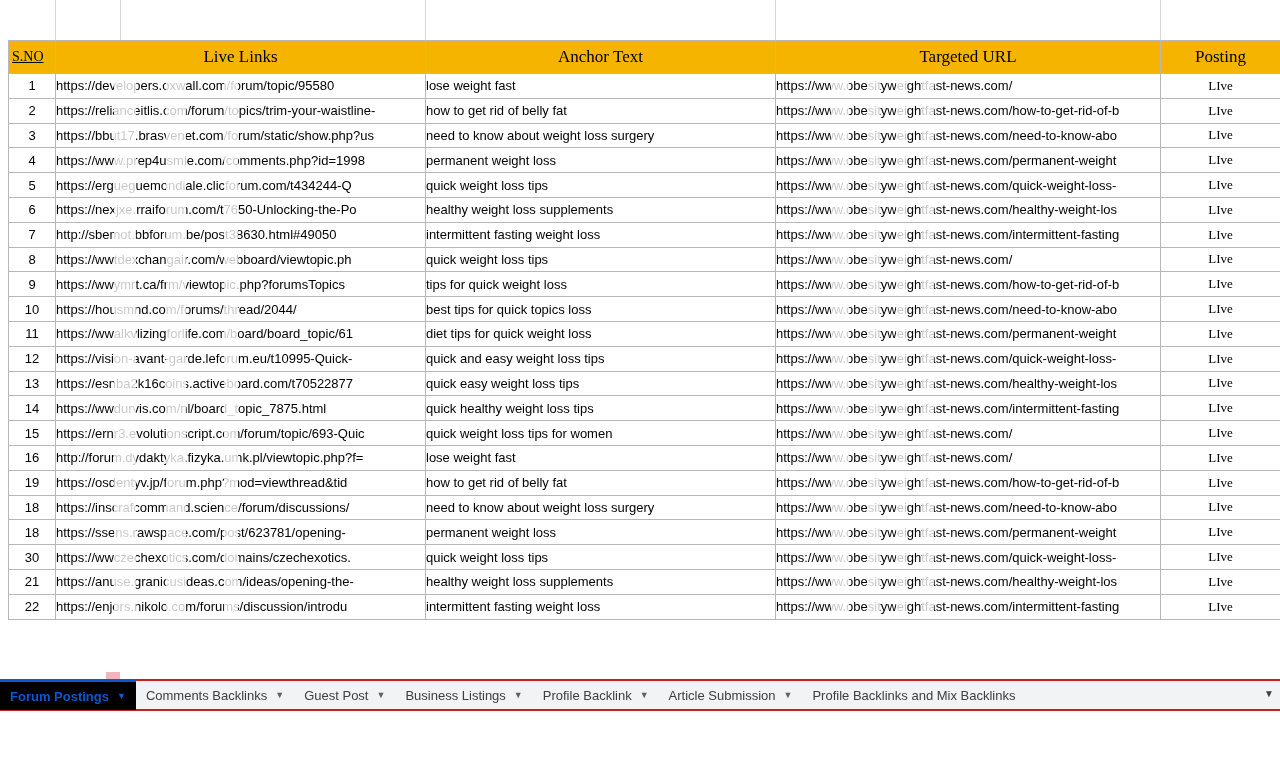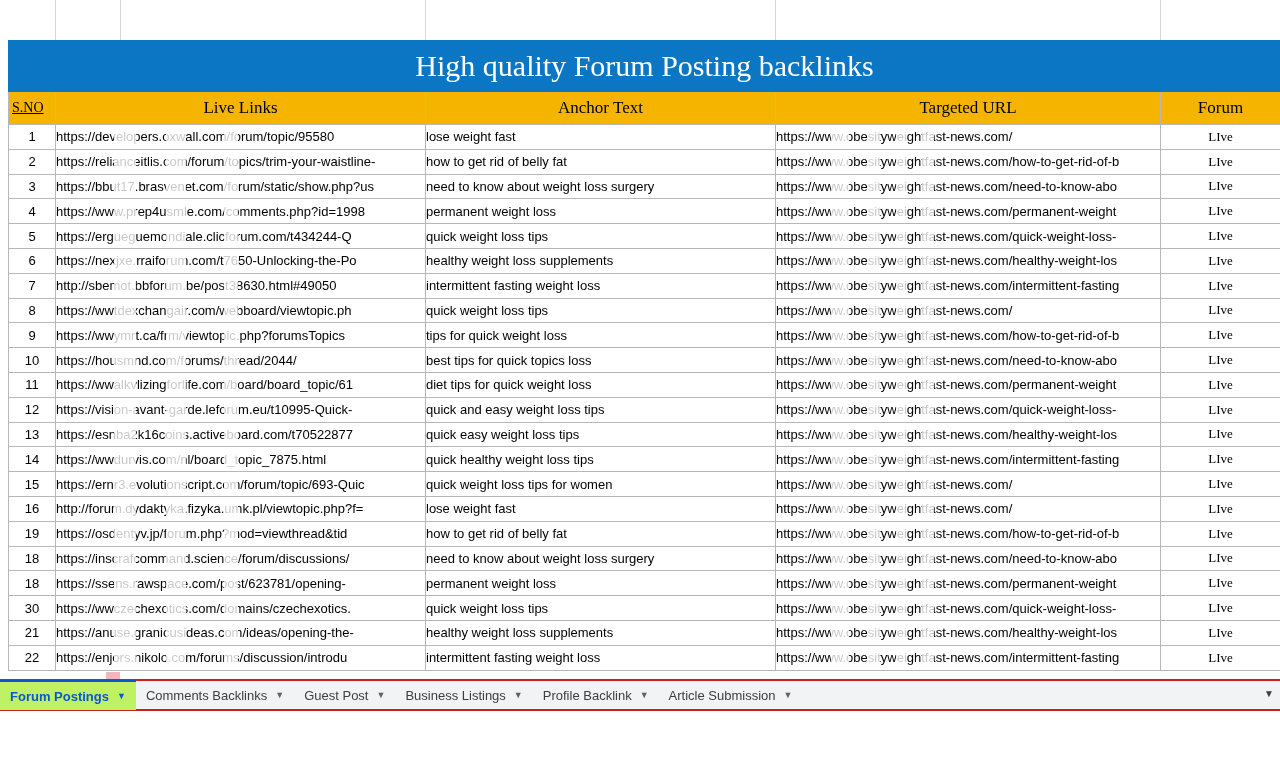--- a/index.html
+++ b/index.html
@@ -148,21 +148,21 @@
     height: 30px;
     padding: 0 10px;
     font-size: 13px;
     color: #3c4043;
     white-space: nowrap;
     cursor: default;
   }
   .tab.active {
     color: #0b57d0;
     font-weight: bold;
-    background: #bef264;
+    background: #000000;
     border-top: 2px solid #0b57d0;
     box-sizing: border-box;
   }
   .tab .caret {
     margin-left: 8px;
     font-size: 9px;
     color: #5f6368;
   }
   .tab.active .caret { color: #0b57d0; }
 
@@ -211,28 +211,25 @@
     <table class="grid">
       <colgroup>
         <col style="width:47px">
         <col style="width:370px">
         <col style="width:350px">
         <col style="width:385px">
         <col style="width:120px">
       </colgroup>
       <tbody>
         <tr>
-          <td class="title-cell" colspan="5">High quality Forum Posting backlinks</td>
-        </tr>
-        <tr>
           <td class="hdr sno">S.NO</td>
           <td class="hdr">Live Links</td>
           <td class="hdr">Anchor Text</td>
           <td class="hdr">Targeted URL</td>
-          <td class="hdr">Forum</td>
+          <td class="hdr">Posting</td>
         </tr>
       </tbody>
       <tbody id="rows">
           <tr class="datarow">
             <td class="c-sno">
               <span class="lnk">1</span>
             </td>
             <td class="c-link">
               <span class="lnk">https://developers.oxwall.com/forum/topic/95580</span>
               <span class="mask" style="left: 58px; width: 22px;"></span>
@@ -781,17 +778,20 @@
         <span class="caret">▼</span>
       </div>
       <div class="tab">
         <span>Profile Backlink</span>
         <span class="caret">▼</span>
       </div>
       <div class="tab">
         <span>Article Submission</span>
         <span class="caret">▼</span>
       </div>
+      <div class="tab">
+        <span>Profile Backlinks and Mix Backlinks</span>
+      </div>
     </div>
   <div class="tabbar-end-caret">▼</div>
 
   <div class="footer-blank"></div>
 </div>
 
 </body></html>

